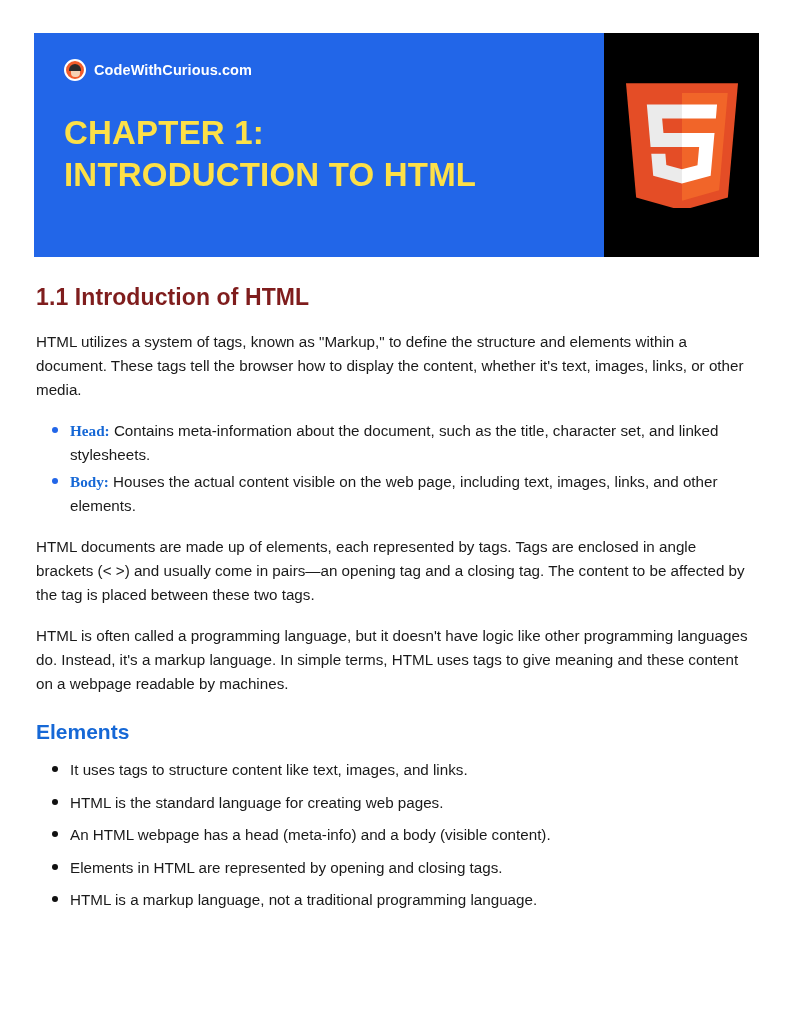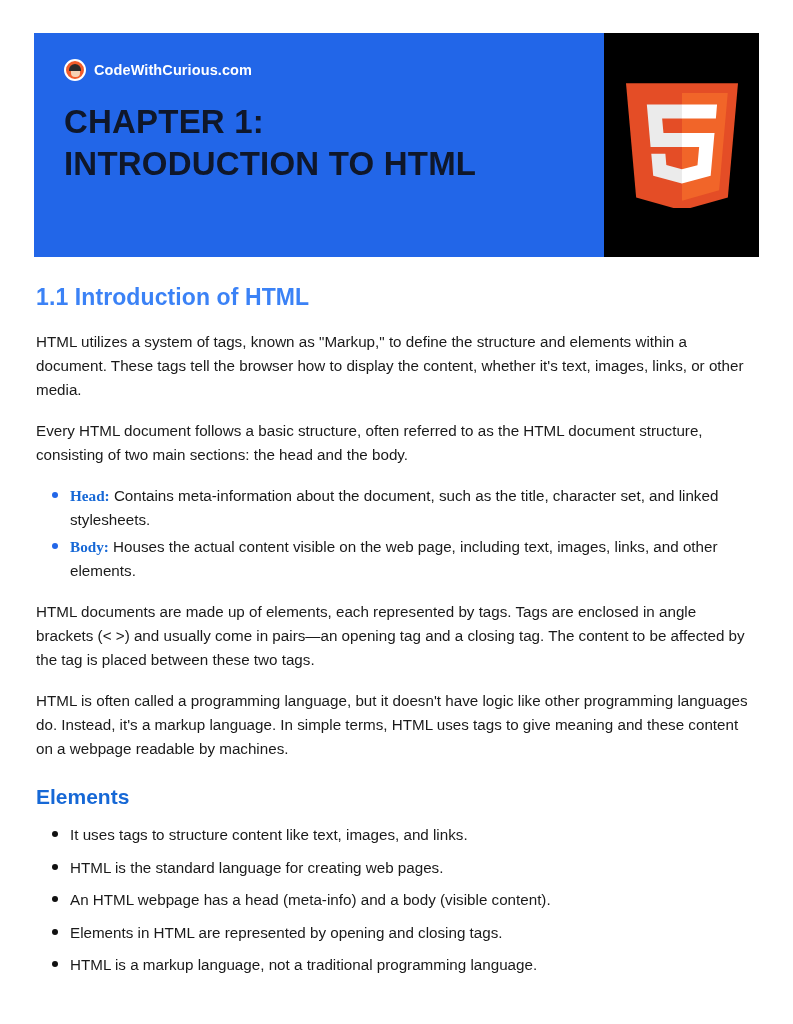--- a/index.html
+++ b/index.html
@@ -72,47 +72,47 @@
     border-radius: 0 0 4px 4px;
     background: #f6d2b4;
   }
   .brand-name {
     color: #ffffff;
     font-size: 14.5px;
     font-weight: bold;
     letter-spacing: 0.1px;
   }
   .banner-title {
-    color: #0f172a;
+    color: #fde047;
     font-size: 33px;
     font-weight: bold;
     line-height: 1.28;
     letter-spacing: 0.2px;
-    margin-top: 16px;
+    margin-top: 27px;
   }
   .banner-right {
     width: 155px;
     background: #000000;
     flex: 0 0 155px;
     display: flex;
     align-items: center;
     justify-content: center;
   }
   .html5-logo {
     width: 112px;
     height: 126px;
     position: relative;
   }
 
   
   .content {
     padding: 0 2px;
   }
   h2.section-title {
-    color: #3b82f6;
+    color: #7f1d1d;
     font-size: 23px;
     font-weight: bold;
     margin: 27px 0 19px 0;
     letter-spacing: 0.1px;
   }
   h2.summary-title {
     color: #1668D6;
     font-size: 21px;
     font-weight: bold;
     margin: 24px 0 14px 0;
@@ -203,21 +203,20 @@
         </svg>
       </div>
     </div>
   </div>
 
   <div class="content">
 
     <h2 class="section-title">1.1 Introduction of HTML</h2>
 
     <p class="para">HTML utilizes a system of tags, known as "Markup," to define the structure and elements within a document. These tags tell the browser how to display the content, whether it's text, images, links, or other media.</p>
-    <p class="para">Every HTML document follows a basic structure, often referred to as the HTML document structure, consisting of two main sections: the head and the body.</p>
 
     <ul class="bullets">
       <li>
         <span class="lead">Head:</span><span> Contains meta-information about the document, such as the title, character set, and linked stylesheets.</span>
       </li>
       <li>
         <span class="lead">Body:</span><span> Houses the actual content visible on the web page, including text, images, links, and other elements.</span>
       </li>
     </ul>
 

